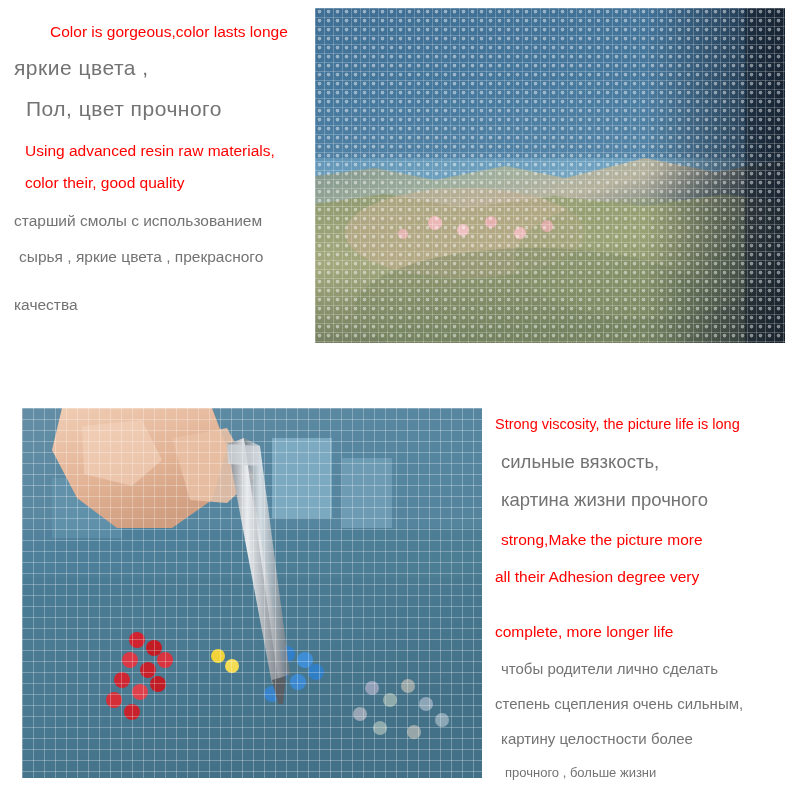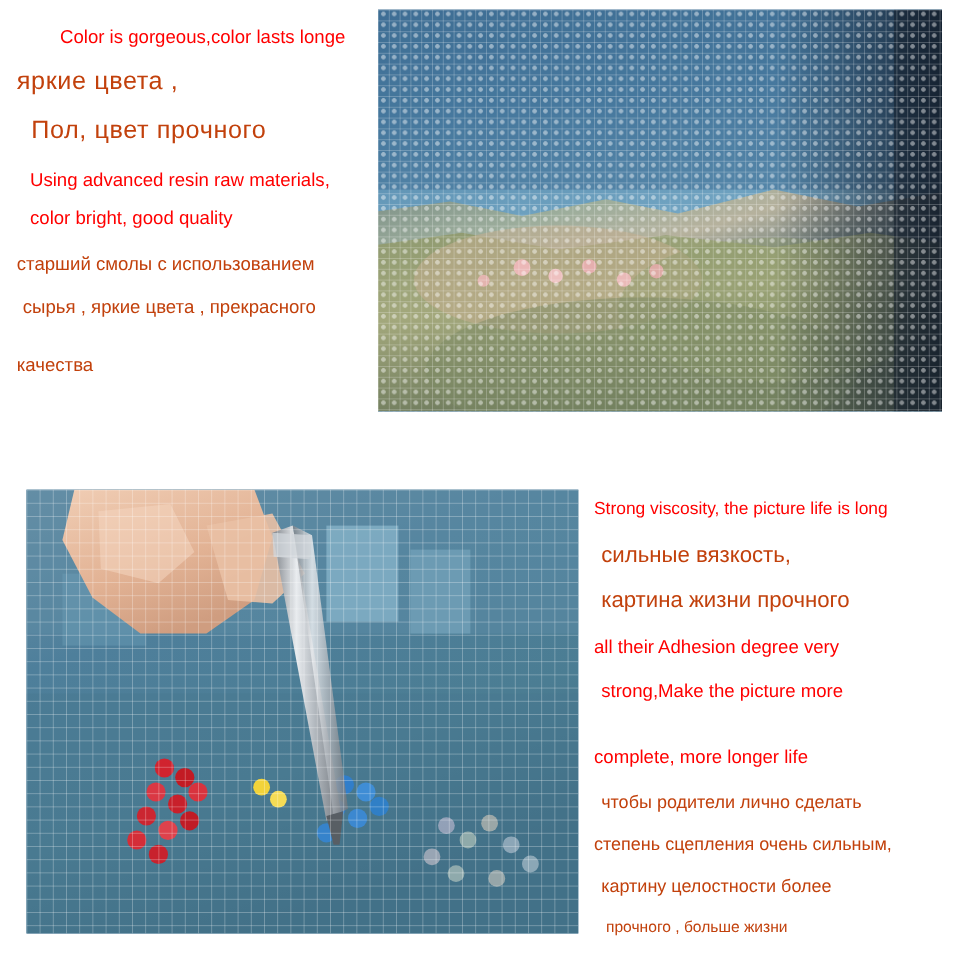--- a/index.html
+++ b/index.html
@@ -31,21 +31,21 @@
 
   .line {
     white-space: nowrap;
     line-height: 1.0;
   }
 
   .red {
     color: #ff0000;
   }
   .black {
-    color: #c2410c;
+    color: #737373;
   }
 
   
   #top-text {
     left: 14px;
     top: 24px;
     width: 300px;
   }
   #top-text .l1 {
     font-size: 15.5px;
@@ -151,21 +151,21 @@
 </head>
 <body>
 
 <div class="section" id="section-top">
 
   <div class="text-col" id="top-text">
     <div class="line l1 red">Color is gorgeous,color lasts longe</div>
     <div class="line l2 black">яркие  цвета  ,</div>
     <div class="line l3 black">Пол, цвет  прочного</div>
     <div class="line l4 red">Using advanced resin raw materials,</div>
-    <div class="line l5 red">color bright, good quality</div>
+    <div class="line l5 red">color their, good quality</div>
     <div class="line l6 black">старший  смолы  с использованием</div>
     <div class="line l7 black">сырья  ,  яркие цвета  , прекрасного</div>
     <div class="line l8 black">качества</div>
   </div>
 
   <div id="photo-mosaic">
     <svg viewBox="0 0 470 335" preserveAspectRatio="none" width="470" height="335">
       <defs>
         <linearGradient id="sky" x1="0" y1="0" x2="0.15" y2="1">
           <stop offset="0%" stop-color="#3c6c92"></stop>
@@ -282,21 +282,21 @@
       <path d="M250 272 L264 268 L261 296 L256 296 Z" fill="#585e64"></path>
       <path d="M205 36 L238 38 L236 58 L206 56 Z" fill="#cfd4d9" opacity="0.8"></path>
     </svg>
     <div class="grid-overlay fine"></div>
   </div>
 
   <div class="text-col" id="bottom-text">
     <div class="line b1 red">Strong viscosity, the picture life is long</div>
     <div class="line b2 black">сильные  вязкость,</div>
     <div class="line b3 black">картина  жизни  прочного</div>
+    <div class="line b5 red">strong,Make the picture more</div>
     <div class="line b4 red">all their Adhesion degree very</div>
-    <div class="line b5 red">strong,Make the picture more</div>
     <div class="line b6 red">complete, more longer life</div>
     <div class="line b8 black">чтобы  родители  лично сделать</div>
     <div class="line b7 black">степень сцепления  очень сильным,</div>
     <div class="line b9 black">картину  целостности  более</div>
     <div class="line b10 black">прочного  ,  больше жизни</div>
   </div>
 </div>
 
 </body></html>

